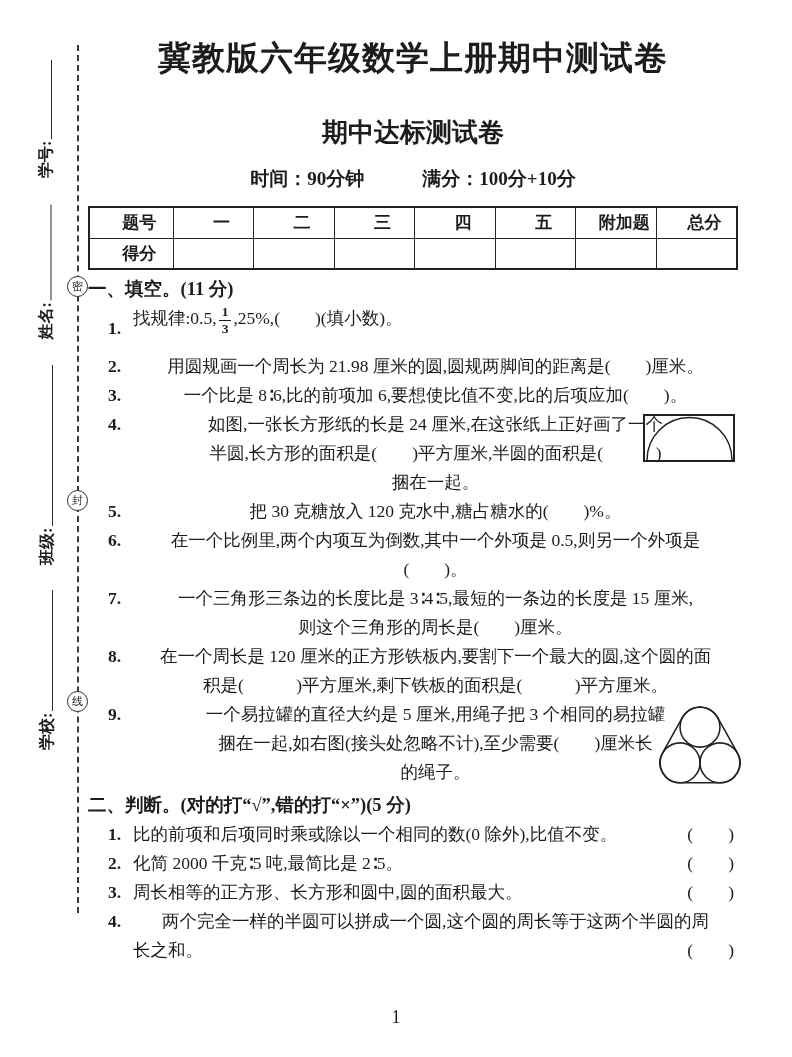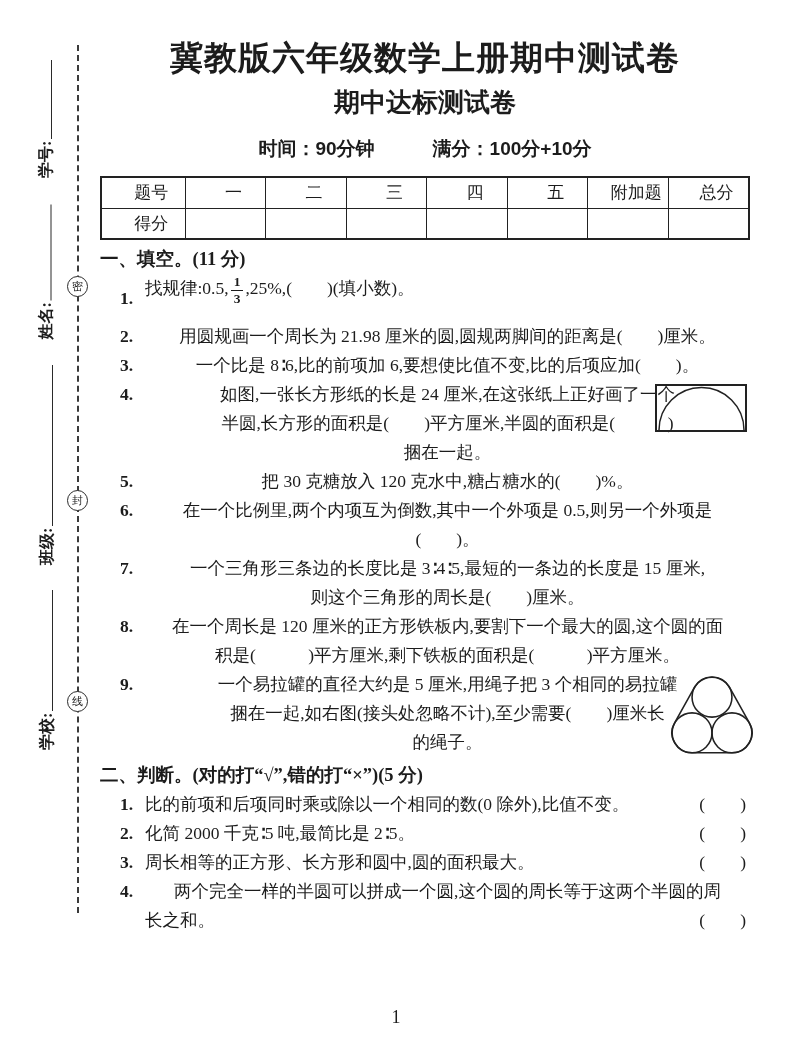--- a/index.html
+++ b/index.html
@@ -16,30 +16,30 @@
     background:#fff; font-size:11px; line-height:19px; text-align:center; z-index:3;
     font-family:"Liberation Serif", serif;
   }
   .seal-field {
     position:absolute; height:22px; display:flex; align-items:center;
     transform:rotate(-90deg); z-index:2;
   }
   .seal-field .lbl { font-size:16px; font-weight:bold; white-space:nowrap; }
   .seal-field .fill-line { flex:1; margin-left:2px; height:55%; border-bottom:1.5px solid #2a2a2a; }
   
-  .main { position:absolute; left:100px; top:0; width:650px; }
+  .main { position:absolute; left:88px; top:0; width:650px; }
   .title { margin-top:36px; text-align:center; font-size:33px; font-weight:bold; letter-spacing:1px;
            font-family:"Liberation Sans", sans-serif; }
-  .subtitle { margin-top:4px; text-align:center; font-size:26px; font-weight:bold;
+  .subtitle { margin-top:34px; text-align:center; font-size:26px; font-weight:bold;
            font-family:"Liberation Sans", sans-serif; }
   .infoline { margin-top:16px; text-align:center; font-size:19px; font-weight:bold;
-           font-family:Liberation Sans, sans-serif; }
+           font-family:Liberation Serif, serif; }
   .infoline .gap { display:inline-block; width:58px; }
   table.score { margin-top:14px; width:100%; border-collapse:collapse; border:2px solid #222; table-layout:fixed; }
-  table.score td { border:1px solid #222; height:31px; text-align:center; font-size:17px; font-weight:normal;
+  table.score td { border:1px solid #222; height:31px; text-align:center; font-size:17px; font-weight:bold;
            font-family:"Liberation Sans", sans-serif;padding-left:16px; }
   
   .sec-heading { margin-top:5px; font-size:18.5px; font-weight:bold; line-height:29px; }
   .question { position:relative; padding-left:45px; font-size:17.5px; line-height:29px; }
   .qnum { position:absolute; left:20px; top:0; font-weight:bold; }
   .qline { display:block; white-space:nowrap;text-align:center; }
   .q1row { display:flex; align-items:flex-start; height:48px; white-space:nowrap; }
   .frac { display:inline-flex; flex-direction:column; align-items:center; font-size:13.5px;
           line-height:1.15; margin:0 2px; font-weight:bold; }
   .frac .fnum { border-bottom:1.3px solid #1c1c1c; padding:0 3px; }

